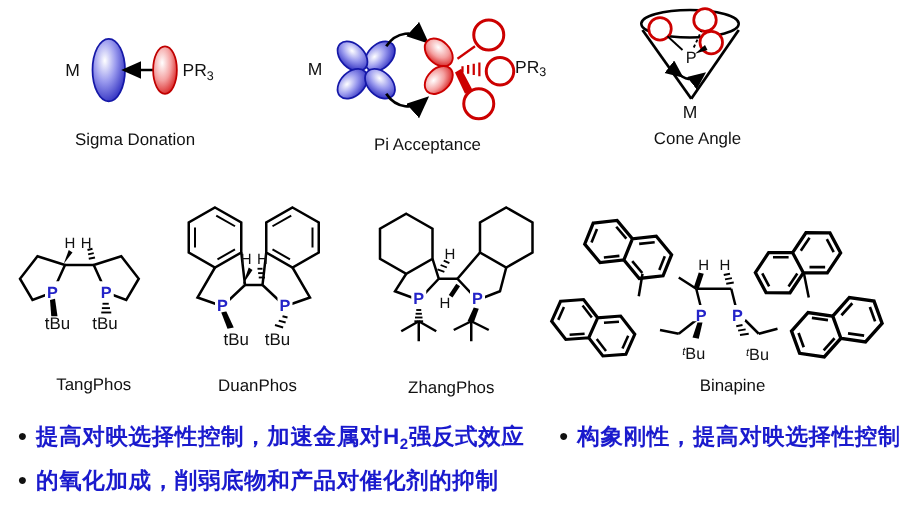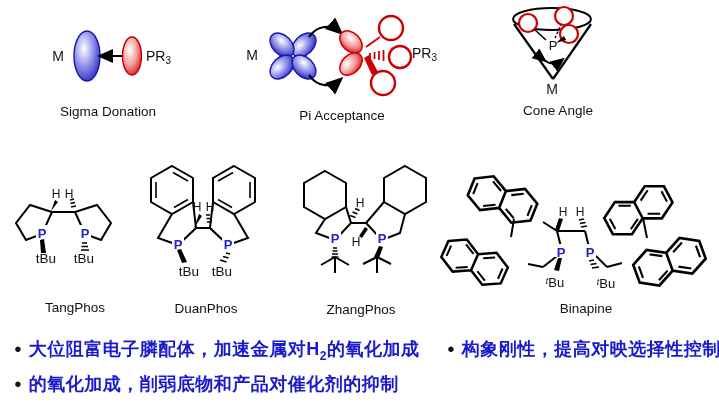--- a/index.html
+++ b/index.html
@@ -249,21 +249,21 @@
     </text>
     <text x="606" y="288" font-size="13" text-anchor="middle" fill="#111" stroke="none">
       <tspan font-size="9" baseline-shift="30%" font-style="italic">t</tspan><tspan>Bu</tspan>
     </text>
     <text x="586" y="313" font-size="13.5" text-anchor="middle" fill="#111" stroke="none">Binapine</text>
   </g>
 </svg>
 
 <div class="bullet-row" style="left:14px;top:338px;">
   <span class="bullet-dot">●</span>
-  <span class="bullet-text"><span>大位阻富电子膦配体，加速金属对H</span><sub>2</sub><span>的氧化加成</span></span>
+  <span class="bullet-text"><span>提高对映选择性控制，加速金属对H</span><sub>2</sub><span>强反式效应</span></span>
 </div>
 
 <div class="bullet-row" style="left:447px;top:338px;">
   <span class="bullet-dot">●</span>
   <span class="bullet-text">构象刚性，提高对映选择性控制</span>
 </div>
 
 <div class="bullet-row" style="left:14px;top:373px;">
   <span class="bullet-dot">●</span>
   <span class="bullet-text">的氧化加成，削弱底物和产品对催化剂的抑制</span>

